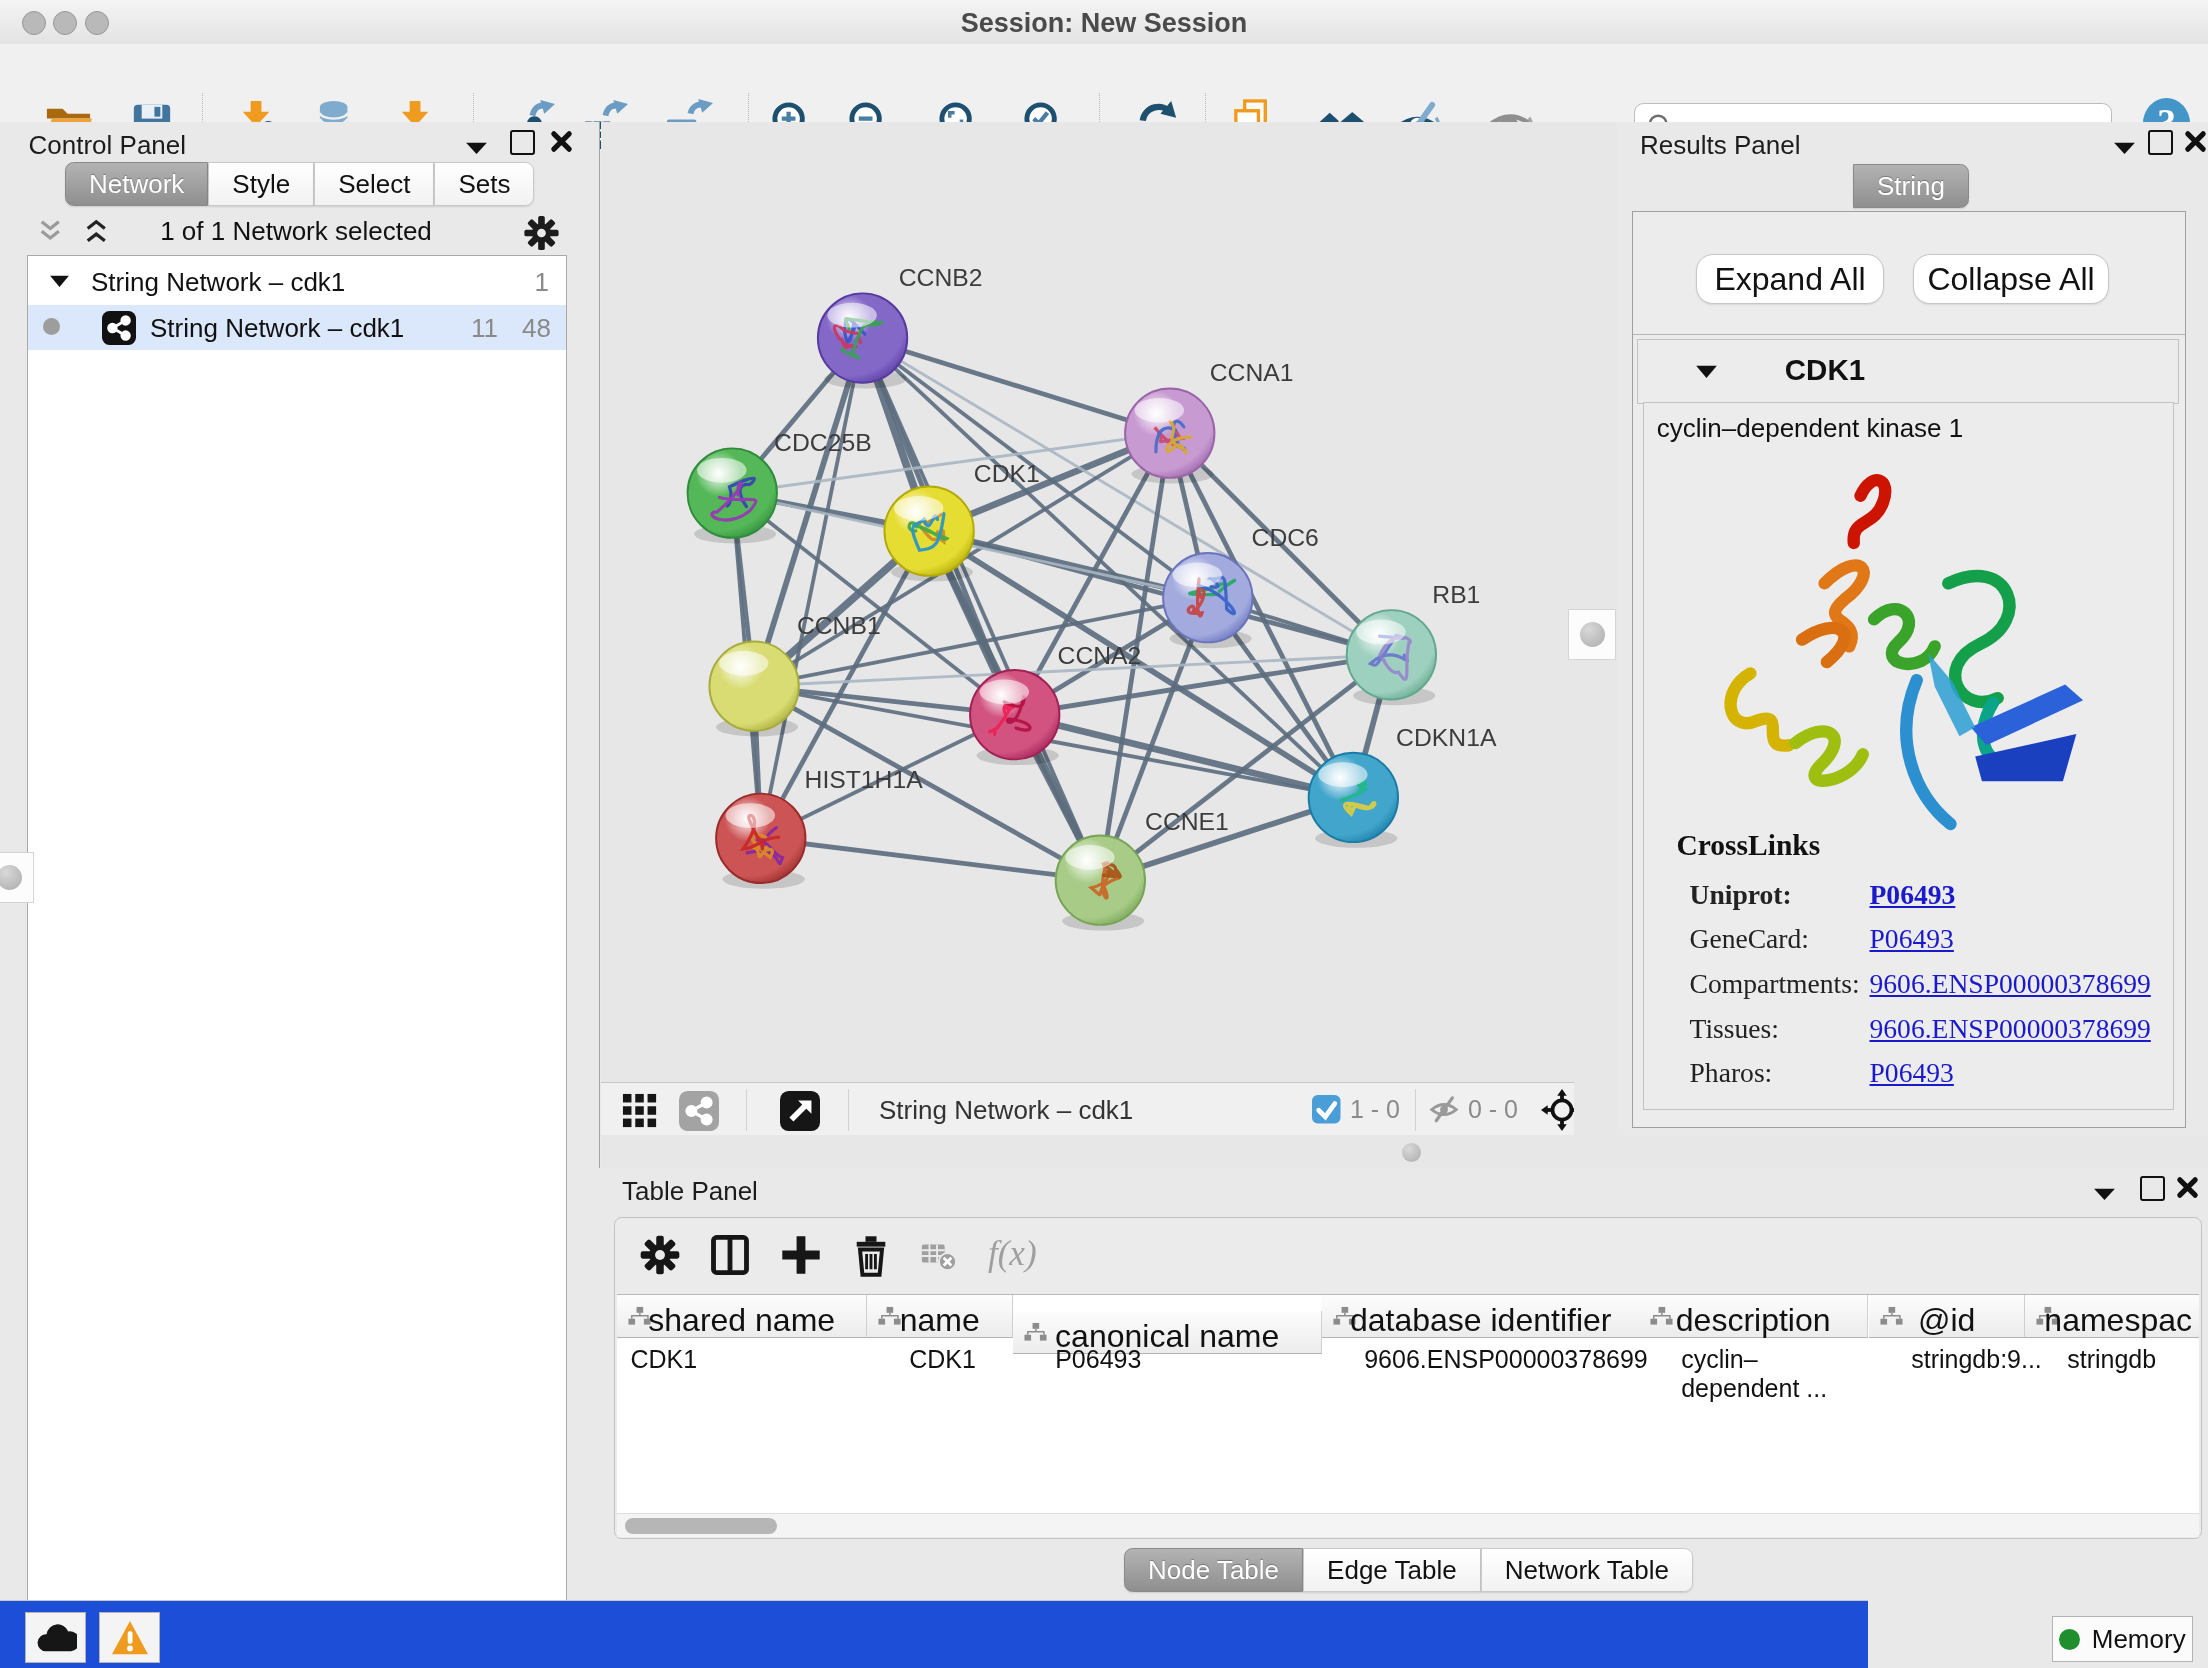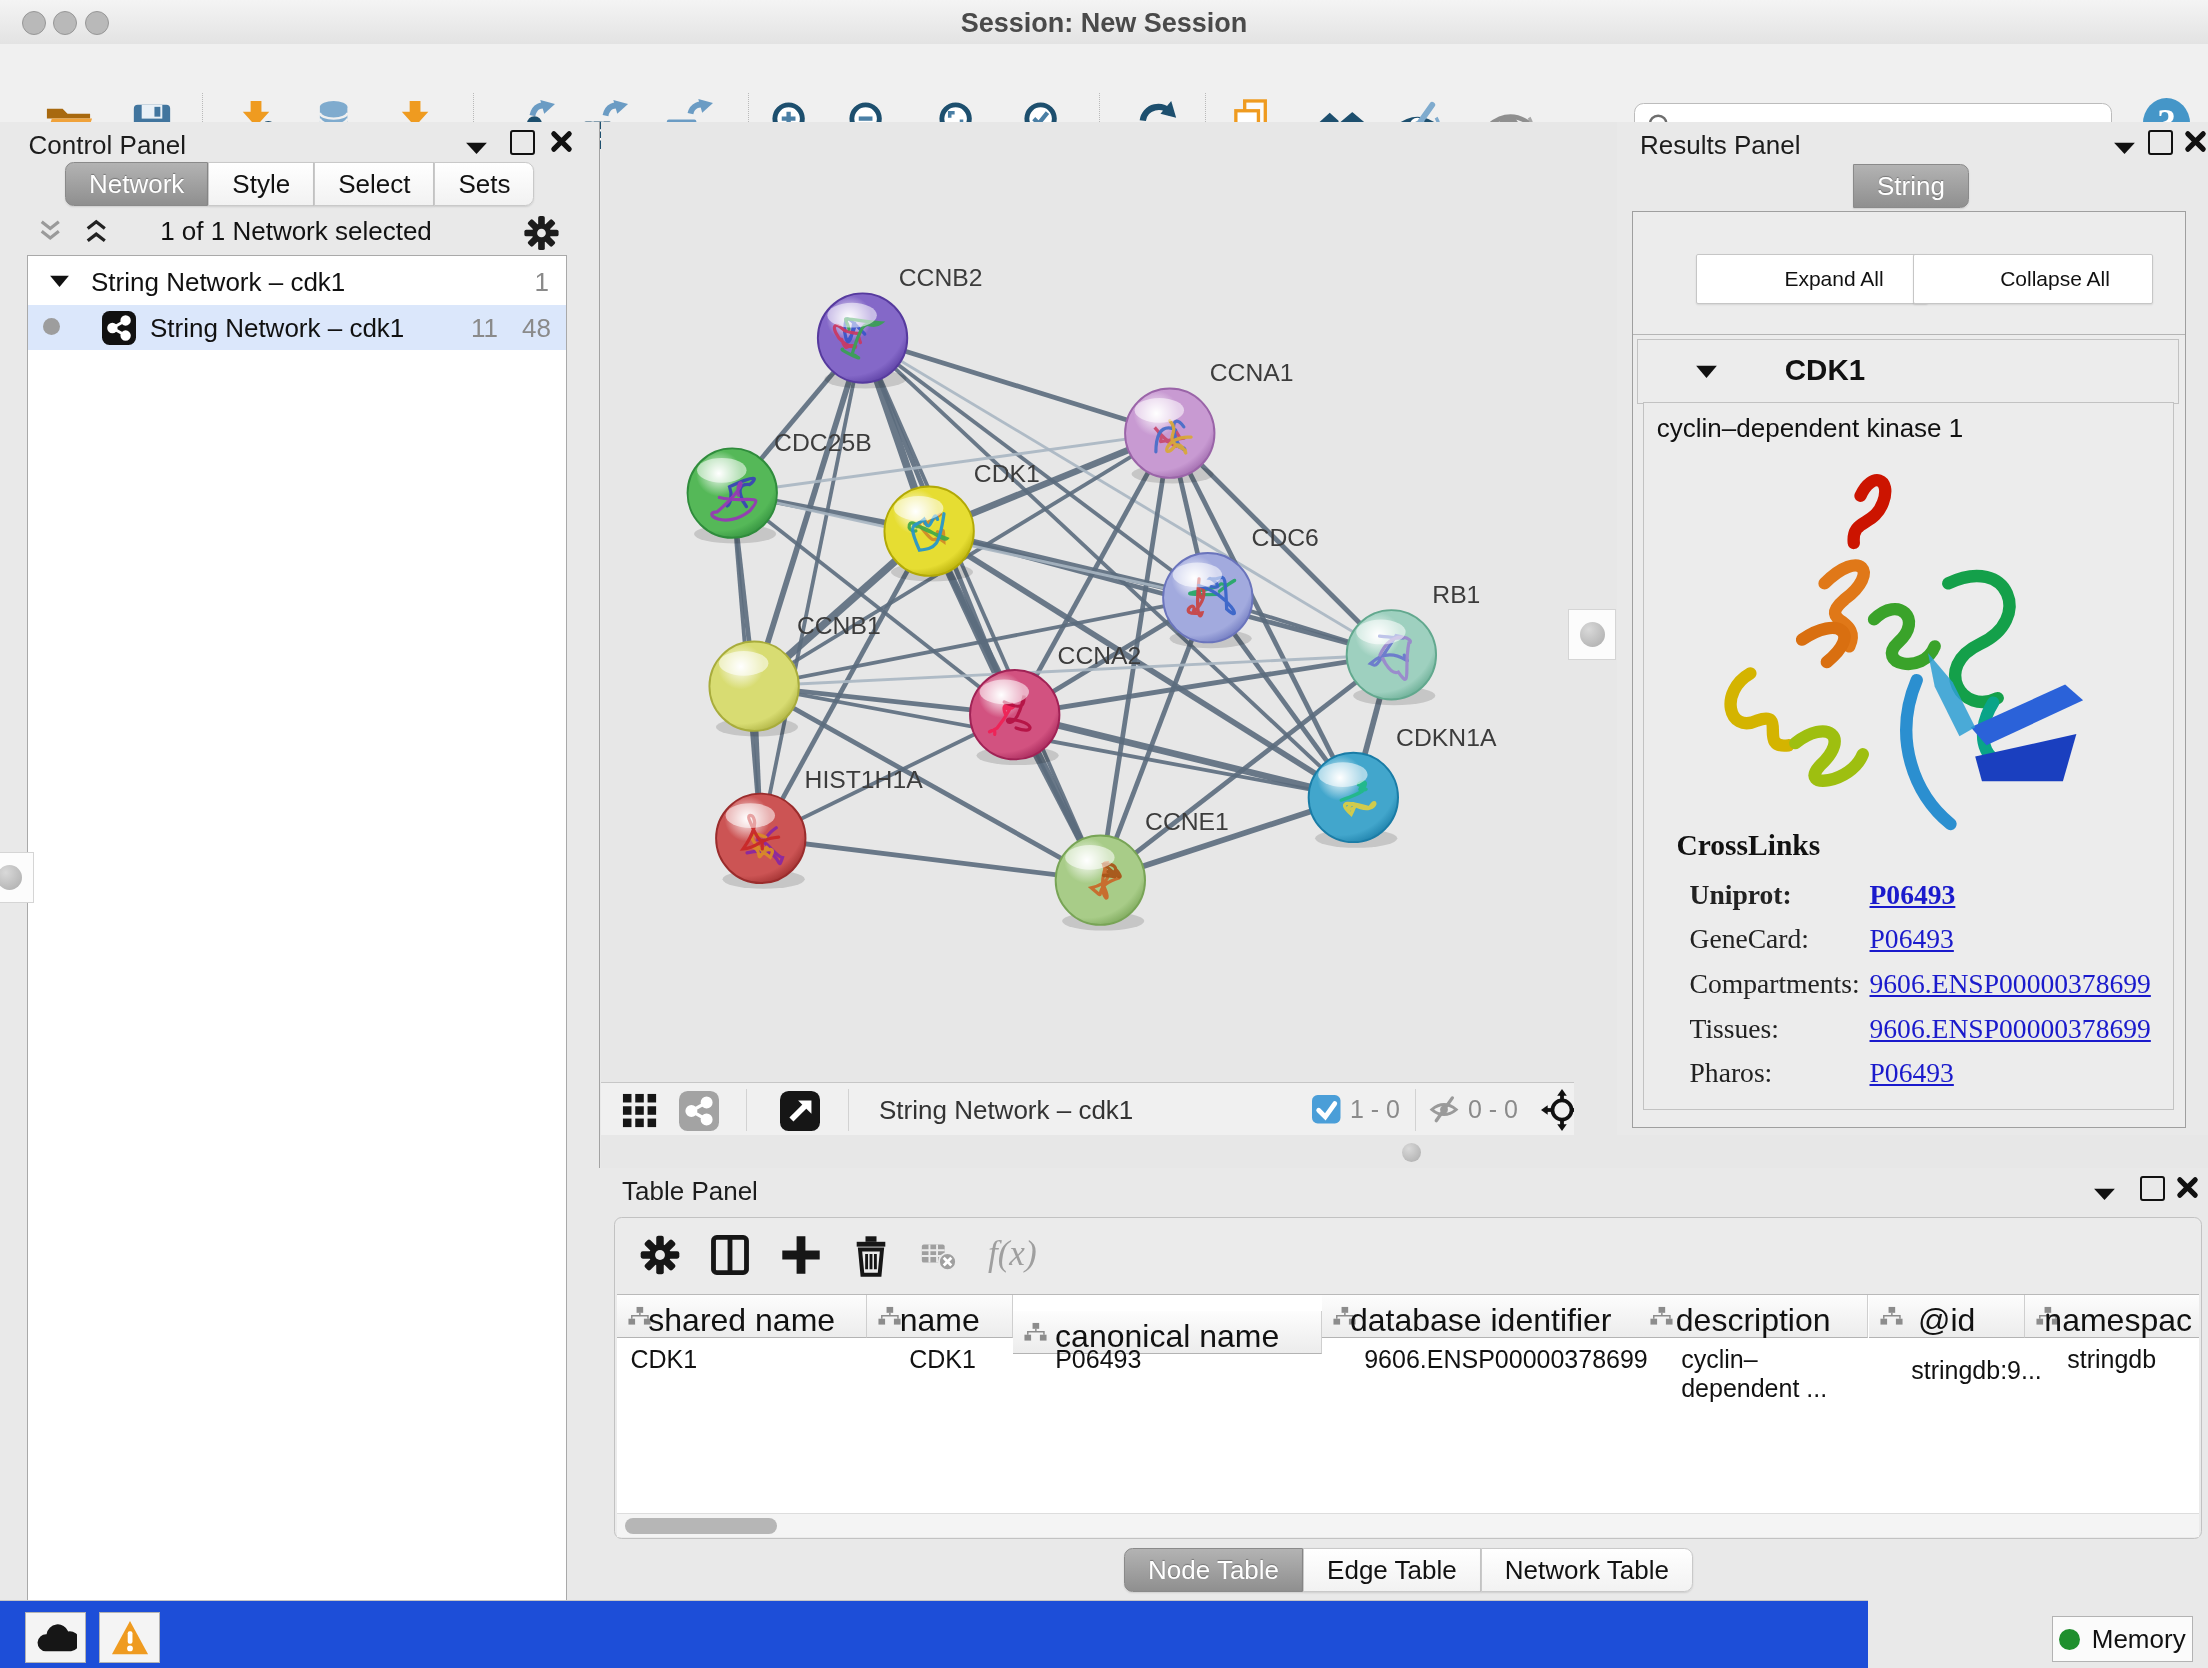--- a/index.html
+++ b/index.html
@@ -55,22 +55,22 @@
   .handle-sq{position:absolute;width:46px;height:49px;background:#fcfcfc;
     border:1px solid #d5d5d5;display:flex;align-items:center;justify-content:center;}
   .handle-dot{width:25px;height:25px;border-radius:50%;
     background:radial-gradient(circle at 35% 30%,#d9d9d9,#ababab);}
   
   #results-panel{left:1617px;top:0;width:592px;height:1046px;background:#e9e9e9;}
   #results-box{position:absolute;left:15px;top:89px;width:552px;height:915px;
     border:1.9px solid #9f9f9f;background:#ececec;}
   #expand-row{position:absolute;left:0;top:0;width:100%;height:122px;border-bottom:1.9px solid #b5b5b5;}
   .rbtn{position:absolute;top:42px;height:48px;line-height:48px;background:#fff;
-    border:1.9px solid #c6c6c6;border-radius:2px;font-size:21px;text-align:center;color:#111;
-    box-shadow:0 1px 1.9px rgba(0,0,0,.1);padding-left:44px;}
+    border:1.9px solid #c6c6c6;border-radius:17px;font-size:32px;text-align:center;color:#111;
+    box-shadow:0 1px 1.9px rgba(0,0,0,.1);}
   #cdk1-head{position:absolute;left:3.8px;top:127px;width:540px;height:63px;
     border:1px solid #c2c2c2;}
   #cdk1-body{position:absolute;left:9.5px;top:190px;width:529px;height:706px;
     border:1px solid #c2c2c2;background:#ececec;}
   .serif{font-family:"Liberation Serif",serif;}
   .xl-row{position:absolute;left:0;width:100%;height:45px;font-size:27.6px;}
   .xl-label{position:absolute;left:46px;color:#222;}
   .xl-link{position:absolute;left:226px;color:#1a1acc;text-decoration:underline;cursor:pointer;}
   
   #hsplit{left:601px;top:1013px;width:1607px;height:33px;background:#e7e7e7;}
@@ -783,21 +783,21 @@
         <div class="dcell" style="left: 1022px; width: 228px; padding-left: 42px;">cyclin–dependent ...</div>
         <div class="hcell" style="left: 1252px; width: 155px;">
           <svg style="position:absolute;left:9.5px;top:9.5px;width:25px;height:23px" viewBox="0 0 34 28">
             <rect x="13" y="1" width="9" height="8" fill="#8c8c8c"></rect>
             <rect x="2" y="17" width="9" height="8" fill="#8c8c8c"></rect>
             <rect x="23" y="17" width="9" height="8" fill="#8c8c8c"></rect>
             <path d="M17.5 9 v4 M6.5 17 v-4 h22 v4" stroke="#8c8c8c" stroke-width="2" fill="none"></path>
           </svg>
           <div class="lbl">@id</div>
         </div>
-        <div class="dcell" style="left: 1252px; width: 155px; padding-left: 42px; margin-top: 11px;">stringdb:9...</div>
+        <div class="dcell" style="left: 1252px; width: 155px; padding-left: 42px;">stringdb:9...</div>
         <div class="hcell" style="left: 1408px; width: 186px;">
           <svg style="position:absolute;left:9.5px;top:9.5px;width:25px;height:23px" viewBox="0 0 34 28">
             <rect x="13" y="1" width="9" height="8" fill="#8c8c8c"></rect>
             <rect x="2" y="17" width="9" height="8" fill="#8c8c8c"></rect>
             <rect x="23" y="17" width="9" height="8" fill="#8c8c8c"></rect>
             <path d="M17.5 9 v4 M6.5 17 v-4 h22 v4" stroke="#8c8c8c" stroke-width="2" fill="none"></path>
           </svg>
           <div class="lbl">namespac</div>
         </div>
         <div class="dcell" style="left: 1408px; width: 186px; padding-left: 42px;">stringdb</div>

